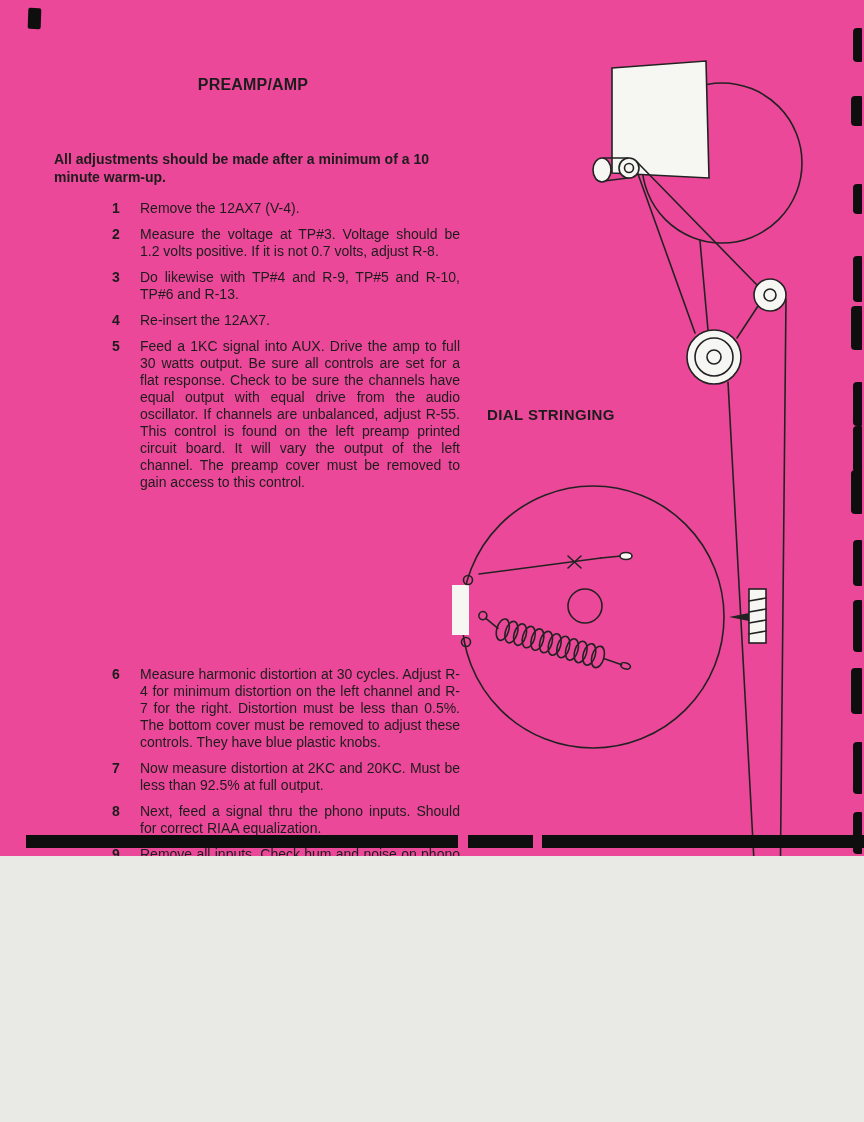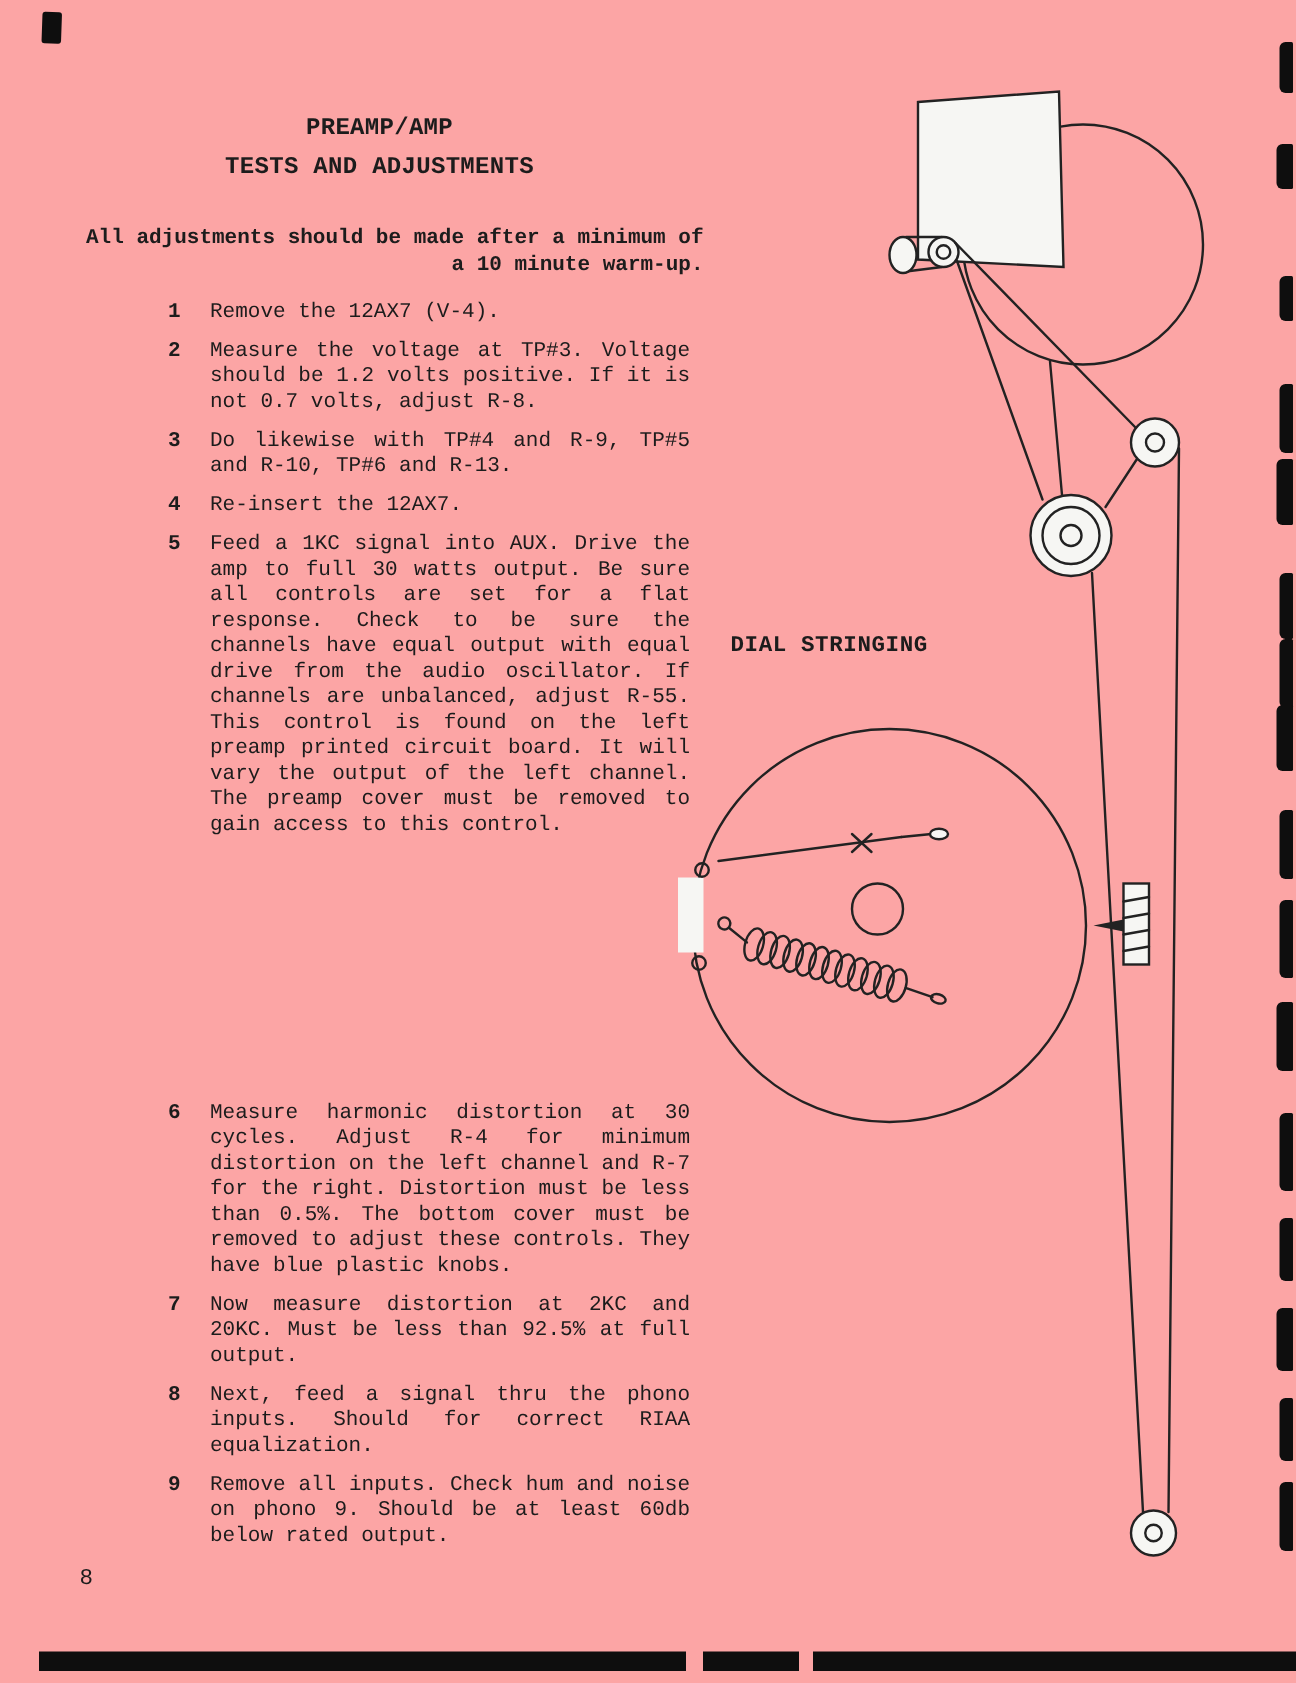--- a/index.html
+++ b/index.html
@@ -1,21 +1,21 @@
 <!DOCTYPE html>
 <html><head>
 <meta charset="utf-8">
 <style>
   html,body{margin:0;padding:0;background:#e9e9e6;}
   .page{
     position:relative;
-    width:864px;height:1122px;
-    background:#fca5a5;
+    width:864px;height:856px;
+    background:#ec4899;
     overflow:hidden;
-    font-family:Liberation Mono, monospace;
+    font-family:Liberation Sans, sans-serif;
     color:#1c1c1c;
   }
   
   .corner-mark{
     position:absolute;left:28px;top:8px;width:13px;height:21px;
     background:#0e0e0e;transform:rotate(2deg);border-radius:2px;
   }
   .bottom-bar{
     position:absolute;left:26px;right:0;bottom:8px;height:13px;
     background:linear-gradient(90deg,#0e0e0e 0 51.5%,transparent 51.5% 52.8%,
@@ -27,47 +27,46 @@
     border-radius:4px 1px 1px 4px;
   }
   
   .title-block{
     position:absolute;left:88px;top:72px;width:330px;
     text-align:center;font-weight:bold;font-size:16px;line-height:26px;
     letter-spacing:.2px;
   }
   .intro{
     position:absolute;left:54px;top:150px;width:415px;margin:0;
-    font-weight:bold;font-size:14px;line-height:18px;text-align:right;
+    font-weight:bold;font-size:14px;line-height:18px;
   }
   .steps{
     position:absolute;left:112px;top:200px;width:348px;
     margin:0;padding:0;list-style:none;
   }
   .step{display:flex;margin:0 0 9px 0;font-size:14px;line-height:17px;}
   .step:nth-child(6){margin-top:175px;}
   .step .num{flex:0 0 28px;font-weight:bold;}
   .step .txt{flex:1;text-align:justify;}
   .diagram-label{
-    position:absolute;left:487px;top:422px;
+    position:absolute;left:487px;top:406px;
     font-weight:bold;font-size:15px;letter-spacing:.4px;
   }
   .page-number{position:absolute;left:53px;top:1044px;font-size:15px;}
   .diagram{position:absolute;left:450px;top:40px;width:404px;height:1010px;}
 </style>
 </head>
 <body>
 
 <div class="page">
 
   <div class="corner-mark"></div>
 
   <div class="title-block">
     <div>PREAMP/AMP</div>
-    <div>TESTS AND ADJUSTMENTS</div>
   </div>
 
   <p class="intro">All adjustments should be made after a minimum of a 10 minute warm-up.</p>
 
   <ol class="steps" id="steps">
       <li class="step">
         <span class="num">1</span>
         <span class="txt">Remove the 12AX7 (V-4).</span>
       </li>
       <li class="step">

